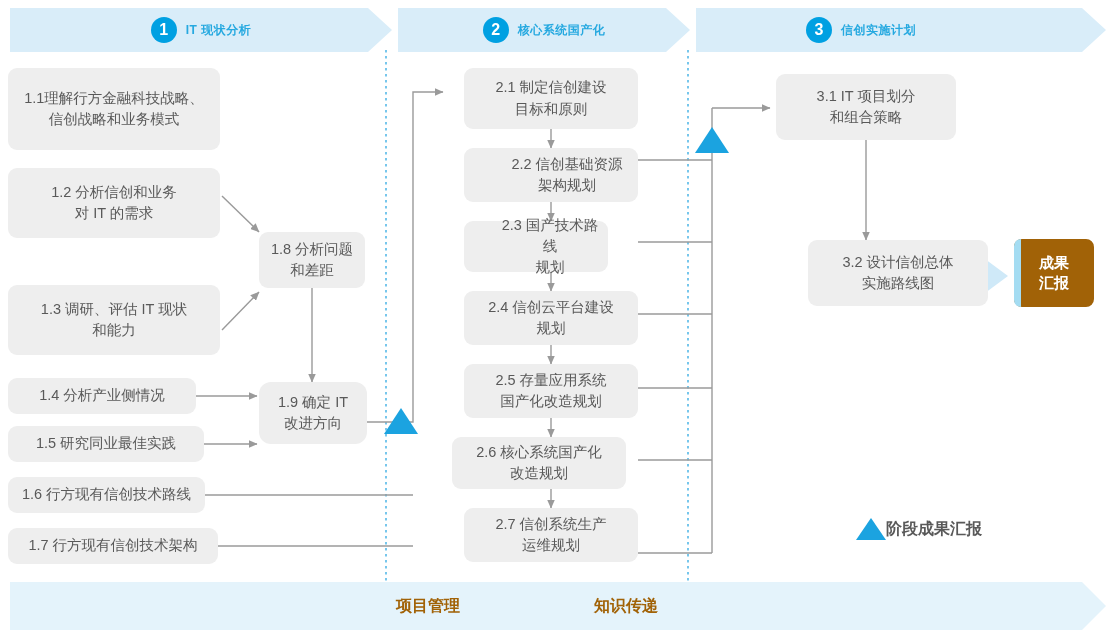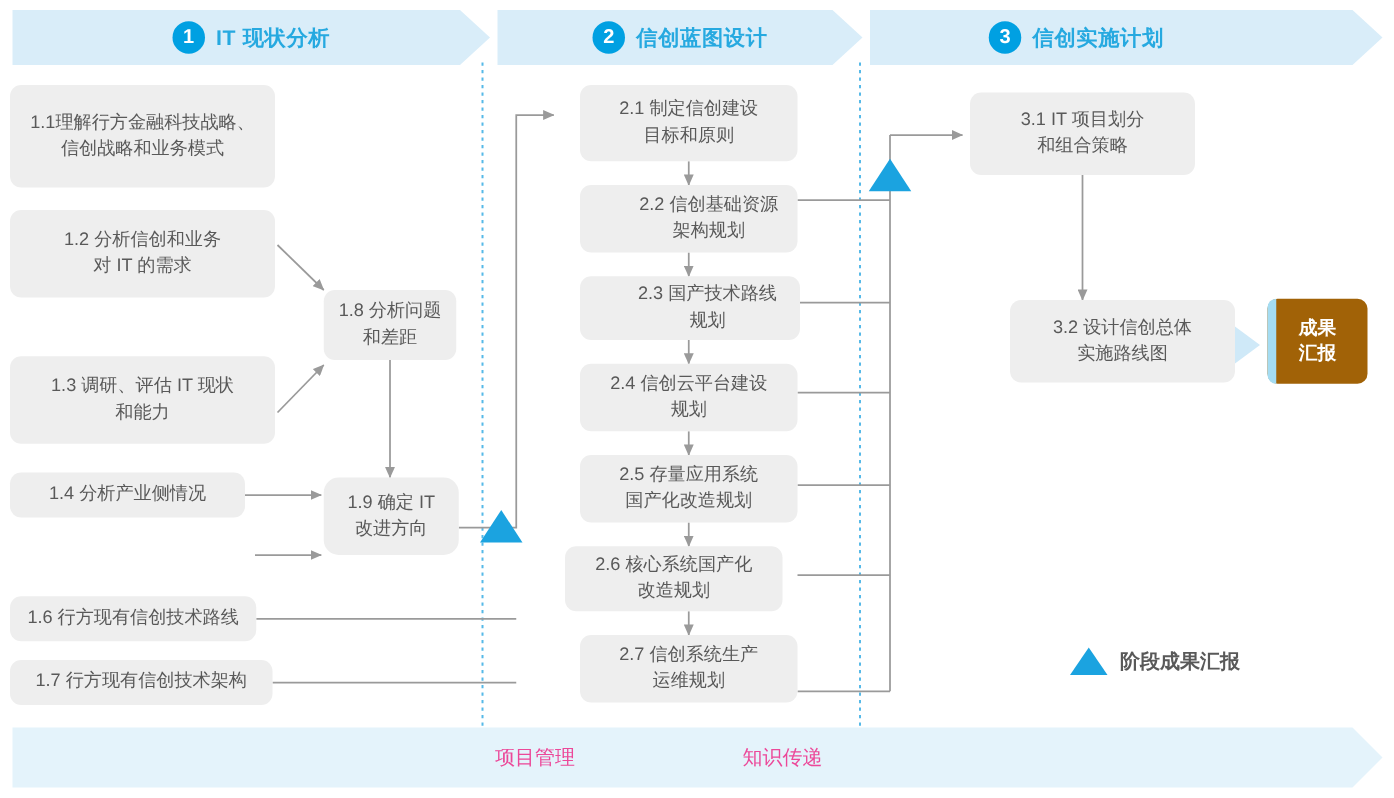--- a/index.html
+++ b/index.html
@@ -48,21 +48,21 @@
     color: #ffffff;
     font-size: 16px;
     font-weight: bold;
     display: flex;
     align-items: center;
     justify-content: center;
     line-height: 1;
   }
   .phase-title {
     color: #26a9e0;
-    font-size: 17px;
+    font-size: 12px;
     font-weight: bold;
     letter-spacing: 0.5px;
     white-space: nowrap;
   }
 
   
   .box {
     position: absolute;
     background: #eeeeee;
     border-radius: 9px;
@@ -101,41 +101,40 @@
     width: 7px;
     background: #a4dcf2;
     border-radius: 8px 0 0 8px;
   }
 
   
   .legend {
     position: absolute;
     display: flex;
     align-items: center;
-    gap: 10px;
   }
   .legend-tri {
     width: 0; height: 0;
     border-left: 15px solid transparent;
     border-right: 15px solid transparent;
     border-bottom: 22px solid #1ba3e0;
   }
   .legend-text {
     color: #595959;
     font-size: 16px;
     font-weight: bold;
     white-space: nowrap;
   }
 
   
   .bottom-label {
     position: absolute;
-    color: #ec4899;
+    color: #a16207;
     font-size: 16px;
-    font-weight: normal;
+    font-weight: bold;
     white-space: nowrap;
   }
 
   
   .milestone {
     position: absolute;
     width: 0; height: 0;
     border-left: 17px solid transparent;
     border-right: 17px solid transparent;
     border-bottom: 26px solid #1ba3e0;
@@ -203,50 +202,51 @@
   <div class="phase-banner" style="left:10px; top:8px; width:382px; background:transparent;">
     <div class="phase-inner">
       <div class="phase-num">1</div>
       <div class="phase-title">IT 现状分析</div>
     </div>
   </div>
 
   <div class="phase-banner" style="left:398px; top:8px; width:292px; background:transparent;">
     <div class="phase-inner">
       <div class="phase-num">2</div>
-      <div class="phase-title">信创蓝图设计</div>
+      <div class="phase-title">核心系统国产化</div>
     </div>
   </div>
 
   <div class="phase-banner" style="left:696px; top:8px; width:330px; background:transparent;">
     <div class="phase-inner">
       <div class="phase-num">3</div>
       <div class="phase-title">信创实施计划</div>
     </div>
   </div>
 
   <div class="box" style="left:8px; top:68px; width:212px; height:82px;">1.1理解行方金融科技战略、
 信创战略和业务模式</div>
   <div class="box" style="left:8px; top:168px; width:212px; height:70px;">1.2 分析信创和业务
 对 IT 的需求</div>
   <div class="box" style="left:8px; top:285px; width:212px; height:70px;">1.3 调研、评估 IT 现状
 和能力</div>
   <div class="box" style="left:8px; top:378px; width:188px; height:36px;">1.4 分析产业侧情况</div>
+  <div class="box" style="left:8px; top:426px; width:196px; height:36px;">1.5 研究同业最佳实践</div>
   <div class="box" style="left:8px; top:477px; width:197px; height:36px;">1.6 行方现有信创技术路线</div>
   <div class="box" style="left:8px; top:528px; width:210px; height:36px;">1.7 行方现有信创技术架构</div>
   <div class="box" style="left:259px; top:232px; width:106px; height:56px;">1.8 分析问题
 和差距</div>
   <div class="box" style="left:259px; top:382px; width:108px; height:62px;border-radius:12px;">1.9 确定 IT
 改进方向</div>
 
   <div class="box" style="left:464px; top:68px; width:174px; height:61px;">2.1 制定信创建设
 目标和原则</div>
   <div class="box" style="left:464px; top:148px; width:174px; height:54px;padding-left:40px;">2.2 信创基础资源
 架构规划</div>
-  <div class="box" style="left:464px; top:221px; width:176px; height:51px;padding-left:36px;">2.3 国产技术路线
+  <div class="box" style="left:464px; top:221px; width:144px; height:51px;padding-left:36px;">2.3 国产技术路线
 规划</div>
   <div class="box" style="left:464px; top:291px; width:174px; height:54px;">2.4 信创云平台建设
 规划</div>
   <div class="box" style="left:464px; top:364px; width:174px; height:54px;">2.5 存量应用系统
 国产化改造规划</div>
   <div class="box" style="left:452px; top:437px; width:174px; height:52px;">2.6 核心系统国产化
 改造规划</div>
   <div class="box" style="left:464px; top:508px; width:174px; height:54px;">2.7 信创系统生产
 运维规划</div>
 

